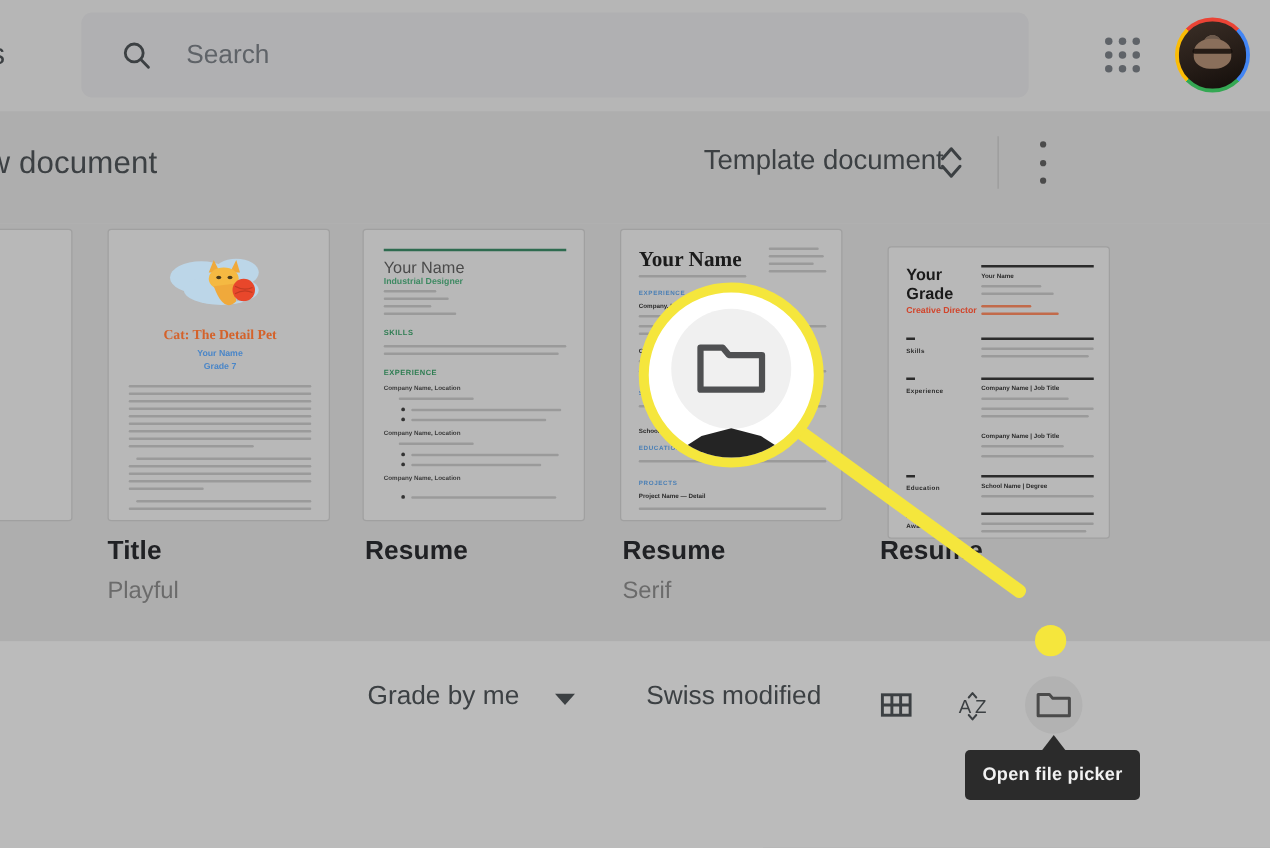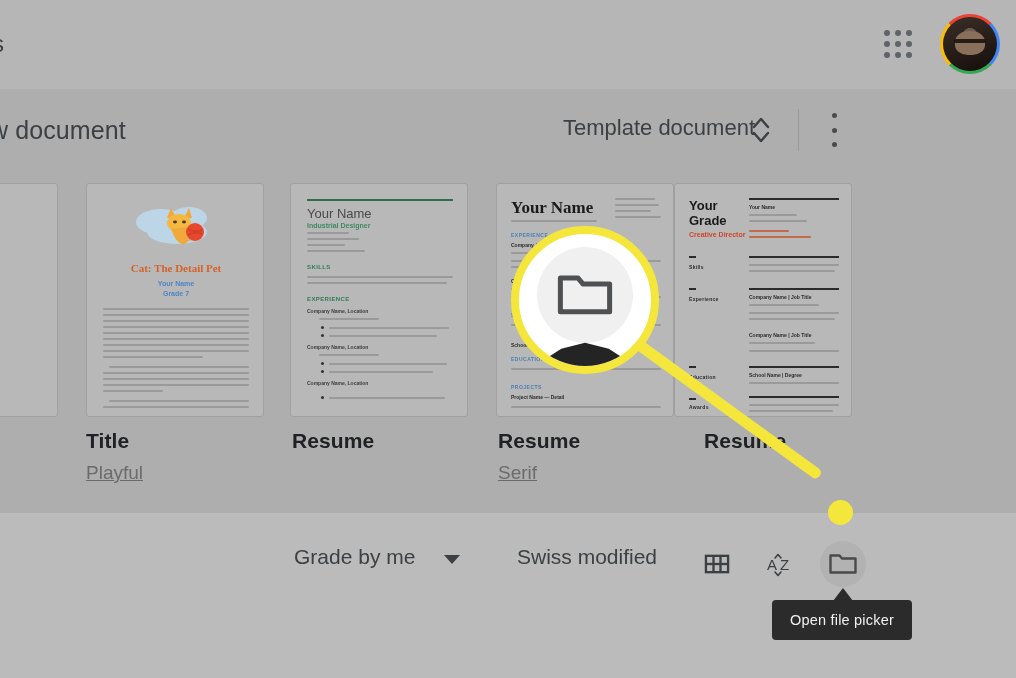--- a/index.html
+++ b/index.html
@@ -114,27 +114,27 @@
     background: #b8b8b8;
     border: 1px solid #a0a0a0;
     border-radius: 3px;
     overflow: hidden;
     cursor: pointer;
   }
   .tlabel {
     position: absolute; top: 250px; width: 180px;
   }
   .tlabel .t1 { font-size: 21px; color: #202124; font-weight: bold; letter-spacing: .1px; }
-  .tlabel .t2 { font-size: 19px; color: #6b6b6b; margin-top: 9px; text-decoration: underline; }
+  .tlabel .t2 { font-size: 19px; color: #6b6b6b; margin-top: 9px; }
 
   .card-partial { left: -120px; }
   .card-0 { left: 86px; }
   .card-1 { left: 290px; }
   .card-2 { left: 496px; }
-  .card-3 { left: 674px; }
+  .card-3 { left: 710px; margin-top: 14px; }
   .label-0 { left: 86px; }
   .label-1 { left: 292px; }
   .label-2 { left: 498px; }
   .label-3 { left: 704px; }
 
   
   .ln { position: absolute; background: #8e8e8e; height: 2px; border-radius: 1px; }
   .ln.lt { background: #9a9a9a; height: 1.6px; }
 
   
@@ -201,21 +201,21 @@
   .icon-grid { left: 694px; }
   .icon-sort { left: 757px; }
   .icon-folder { left: 820px; background: #b2b2b2; }
 
   .tooltip {
     position: absolute; left: 772px; top: 600px;
     width: 140px; height: 40px;
     background: #2b2b2b; border-radius: 4px;
     display: flex; align-items: center; justify-content: center;
   }
-  .tooltip span { color: #f1f1f1; font-size: 14.5px; font-weight: normal; letter-spacing: .2px; }
+  .tooltip span { color: #f1f1f1; font-size: 14.5px; font-weight: bold; letter-spacing: .2px; }
   .tooltip-arrow {
     position: absolute; left: 833px; top: 588px;
     width: 0; height: 0;
     border-left: 10px solid transparent; border-right: 10px solid transparent;
     border-bottom: 13px solid #2b2b2b;
   }
 
   
   .callout-line {
     position: absolute; left: 585px; top: 300px;
@@ -251,20 +251,29 @@
     clip-path: polygon(0% 100%, 32% 20%, 50% 2%, 68% 20%, 100% 100%);
   }
 </style>
 </head>
 <body>
 
 <div class="topbar">
 
   <div class="app-title-partial">s</div>
 
+  <div class="searchbar">
+    <span class="search-icon">
+      <svg width="26" height="26" viewBox="0 0 24 24">
+        <circle cx="10.5" cy="10.5" r="6.6" fill="none" stroke="#3c4043" stroke-width="2.1"></circle>
+        <line x1="15.4" y1="15.4" x2="21" y2="21" stroke="#3c4043" stroke-width="2.1" stroke-linecap="round"></line>
+      </svg>
+    </span>
+    <span class="search-placeholder">Search</span>
+  </div>
 
   <div class="apps-grid">
     <i></i>
       <i></i>
       <i></i>
       <i></i>
       <i></i>
       <i></i>
       <i></i>
       <i></i>

